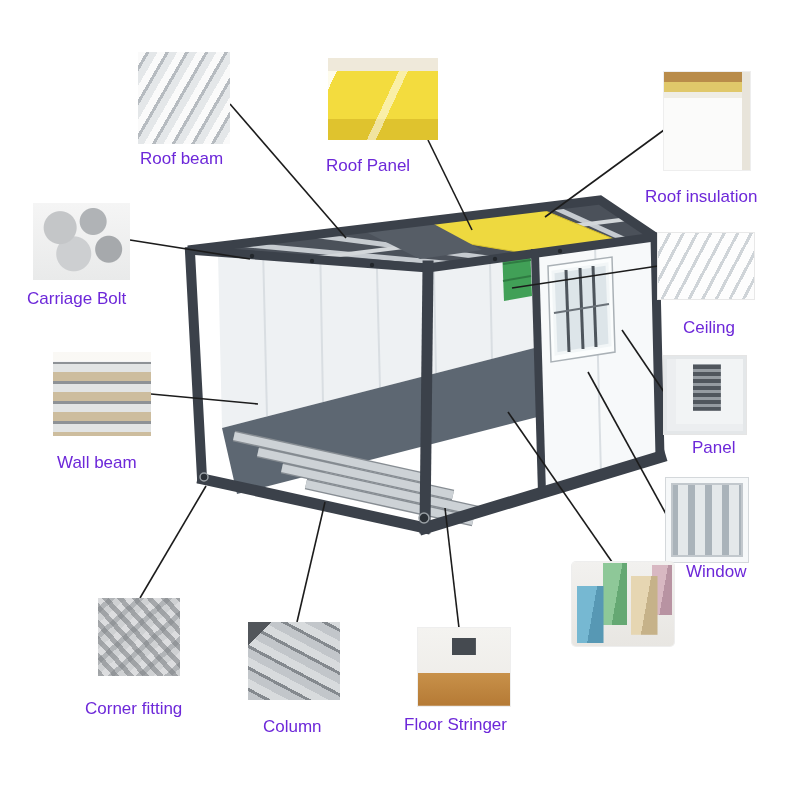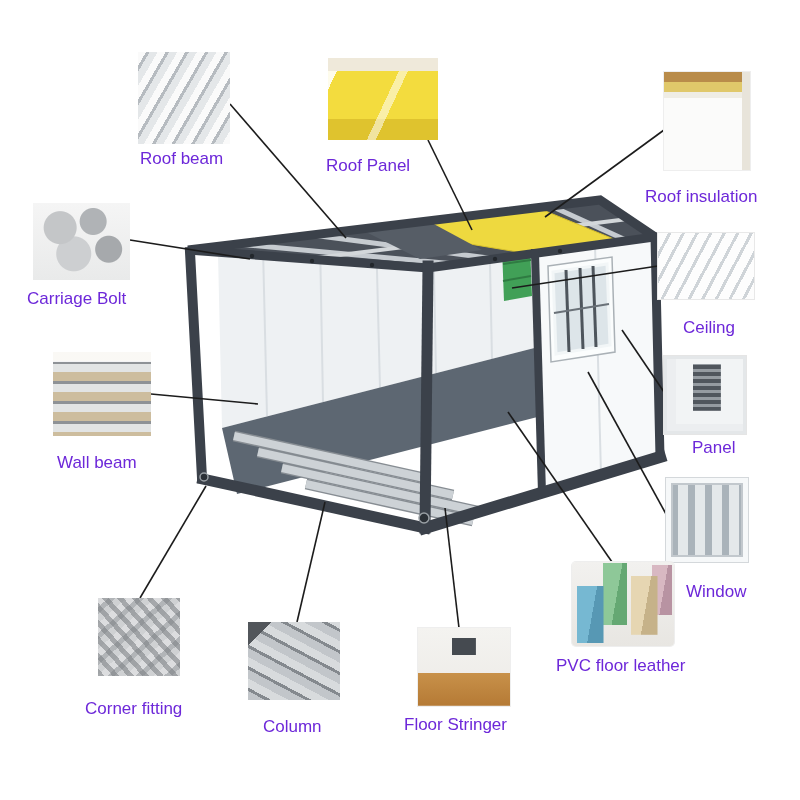--- a/index.html
+++ b/index.html
@@ -77,21 +77,21 @@
     box-shadow:0 0 0 1px #eee;}
 
   
   #l-roofbeam{left:140px;top:149px;}
   #l-roofpanel{left:326px;top:156px;}
   #l-roofinsul{left:645px;top:179px;margin-top:8px;}
   #l-bolt{left:27px;top:289px;text-align:right;}
   #l-ceiling{left:683px;top:300px;margin-top:18px;}
   #l-door{left:692px;top:438px;}
   #l-wallpanel{left:57px;top:453px;}
-  #l-window{left:686px;top:562px;margin-top:20px;}
+  #l-window{left:686px;top:562px;}
   #l-corner{left:85px;top:699px;}
   #l-column{left:263px;top:717px;}
   #l-floorstr{left:404px;top:715px;}
   #l-pvc{left:556px;top:656px;}
 </style>
 </head>
 <body>
 
 <div id="page">
 
@@ -221,15 +221,14 @@
   <div class="thumb" id="t-corner"></div>
   <div class="plabel" id="l-corner">Corner fitting</div>
 
   <div class="thumb" id="t-column"></div>
   <div class="plabel" id="l-column">Column</div>
 
   <div class="thumb" id="t-floorstr"></div>
   <div class="plabel" id="l-floorstr">Floor Stringer</div>
 
   <div class="thumb" id="t-pvc"></div>
-  <div class="plabel" id="l-pvc">PVC floor leather</div>
 
 </div>
 
 </body></html>

